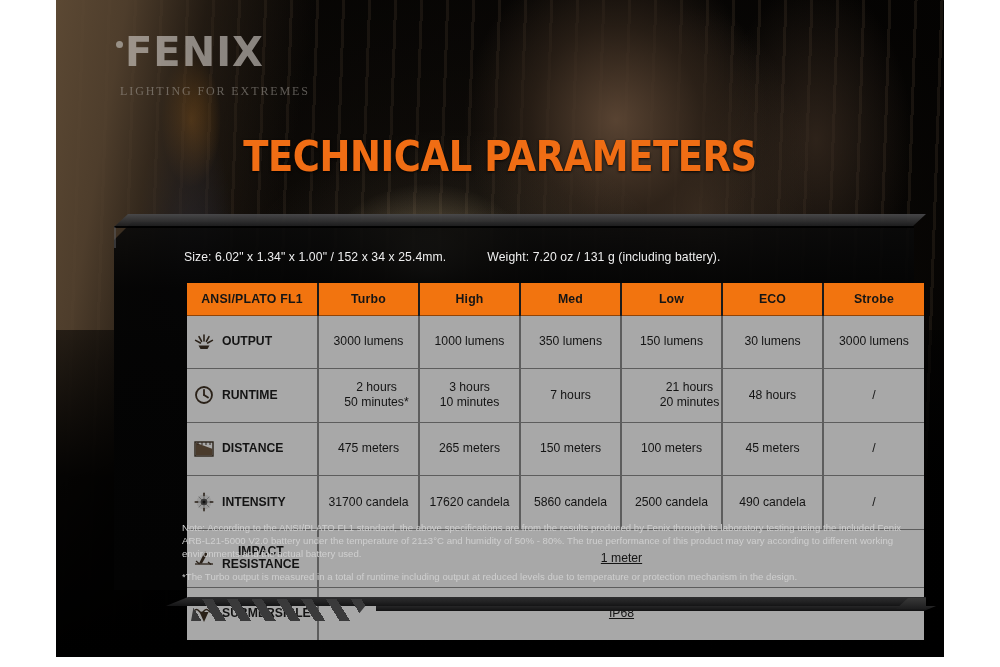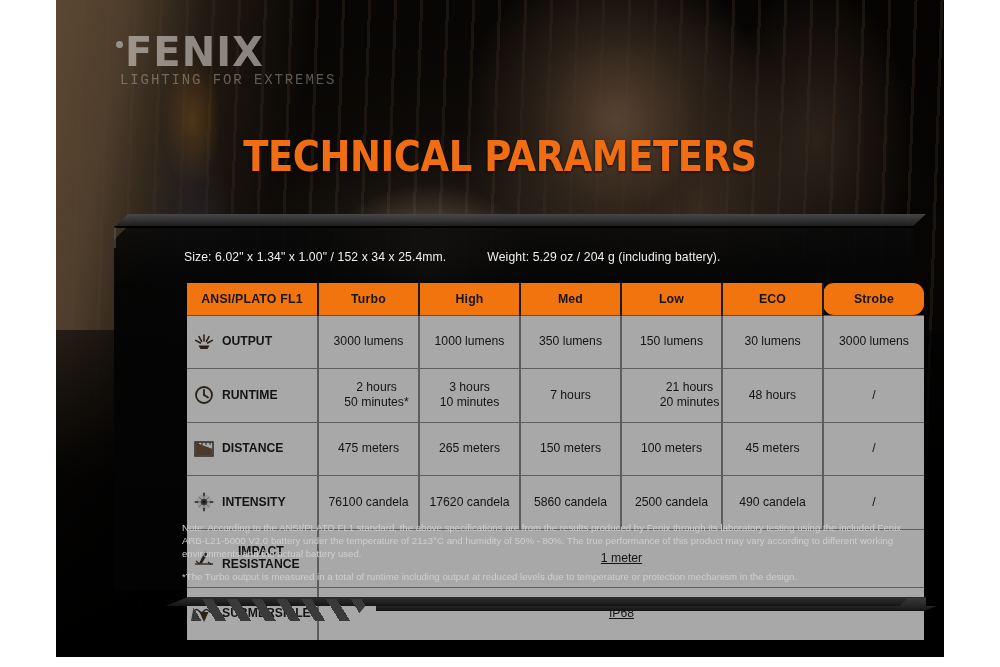--- a/index.html
+++ b/index.html
@@ -57,24 +57,24 @@
     font-size: 40px; font-weight: 700; letter-spacing: 1px;
     color: rgba(208,204,198,0.62);
     line-height: 1; display: flex; align-items: baseline;
   }
   #logo-dot {
     display:inline-block; width:7px; height:7px; border-radius:50%;
     background: rgba(214,214,210,0.55);
     margin-right:2px; position:relative; top:-18px;
   }
   #logo-tag {
-    margin-top: 0; margin-left: 4px;
-    font-size: 14px; letter-spacing: 1.9px;
+    margin-top: 12px; margin-left: 4px;
+    font-size: 12px; letter-spacing: 1.9px;
     color: rgba(180,176,170,0.48);
-    font-family: Liberation Mono, monospace;
+    font-family: Liberation Serif, serif;
   }
 
   
   #title {
     position: absolute; left: 0; right: 0; top: 132px;
     text-align: center;
     font-family: "DejaVu Sans", sans-serif;
     font-size: 42px; font-weight: 700;
     letter-spacing: -0.5px;
     color: #f06d14;
@@ -125,21 +125,21 @@
   table.spec th {
     background: #f2740f;
     color: #151515;
     font-size: 12.3px; font-weight: 700;
     height: 32px;
     text-align: center;
     border-right: 2px solid #1b1b1b;
     border-bottom: 1px solid #8f4408;
     letter-spacing: 0.2px;
   }
-  table.spec th:last-child { border-right: none; border-radius: 11px; }
+  table.spec th:last-child { border-right: none; }
 
   table.spec td {
     background: #a8a8a8;
     color: #141414;
     font-size: 12.2px;
     text-align: center;
     border-right: 2px solid #5d5d5d;
     border-bottom: 1px solid #5d5d5d;
     height: 33px;
     line-height: 1.25;
@@ -225,21 +225,21 @@
     <div id="title">TECHNICAL PARAMETERS</div>
 
     <div id="panel"></div>
     <div id="panel-chamfer"></div>
     <div id="panel-edge"></div>
     <div id="corner-tl"></div>
 
     <div id="meta">
       <span>Size: 6.02" x 1.34" x 1.00" / 152 x 34 x 25.4mm.</span>
       <span class="gap"></span>
-      <span>Weight: 5.29 oz / 204 g (including battery).</span>
+      <span>Weight: 7.20 oz / 131 g (including battery).</span>
     </div>
 
     <div id="table-wrap">
       <table class="spec">
         <colgroup>
           <col class="c0">
             <col class="cx">
             <col class="cx">
             <col class="cx">
             <col class="cx">
@@ -345,21 +345,21 @@
                   <g stroke="#2a2118" stroke-width="1.5" stroke-linecap="round">
                     <line x1="13" y1="2.2" x2="13" y2="4.6"></line>
                     <line x1="13" y1="17.4" x2="13" y2="19.8"></line>
                     <line x1="4.2" y1="11" x2="6.6" y2="11"></line>
                     <line x1="19.4" y1="11" x2="21.8" y2="11"></line>
                   </g>
                 </svg>
                 <span class="lbl">INTENSITY</span>
               </span>
             </td>
-            <td>76100 candela</td>
+            <td>31700 candela</td>
             <td>17620 candela</td>
             <td>5860 candela</td>
             <td>2500 candela</td>
             <td>490 candela</td>
             <td>/</td>
           </tr>
 
           <tr>
             <td class="rowhead" style="white-space: pre-line;">
               <span class="rh">

